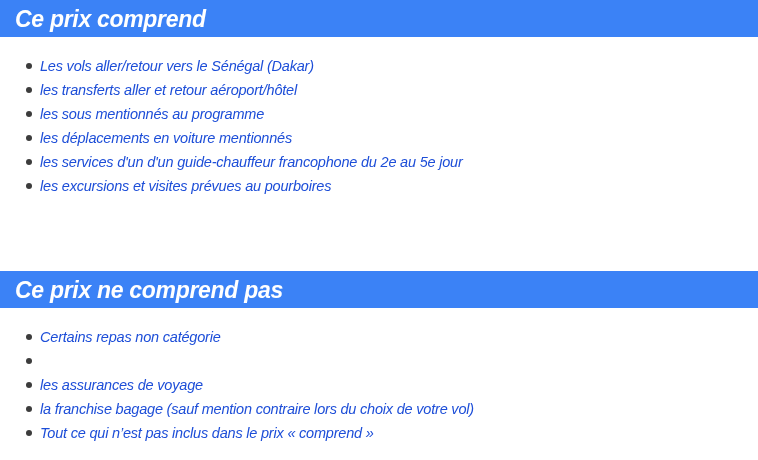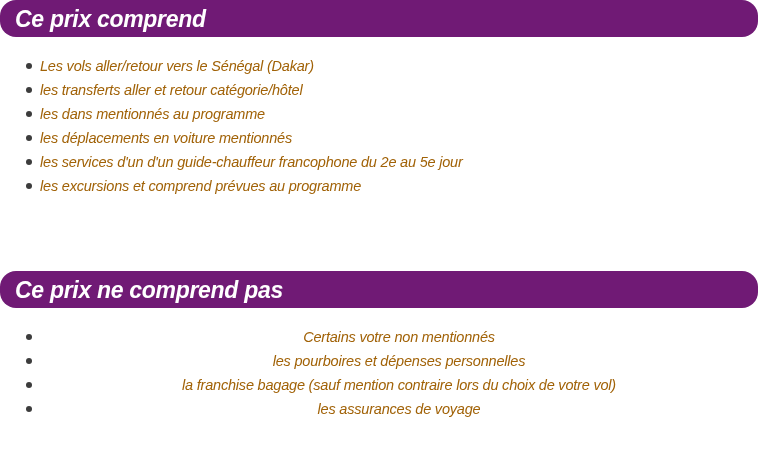--- a/index.html
+++ b/index.html
@@ -13,27 +13,26 @@
     body {
       font-family: "Liberation Sans", "DejaVu Sans", sans-serif;
       position: relative;
     }
     .section {
       position: absolute;
       left: 0;
       width: 758px;
     }
     .banner {
-      background: #701a75;
+      background: #3b82f6;
       height: 37px;
       box-sizing: border-box;
       padding-left: 15px;
       display: flex;
       align-items: center;
-      border-radius: 16px;
     }
     .banner-title {
       color: #ffffff;
       font-style: italic;
       font-weight: bold;
       font-size: 23px;
       letter-spacing: -0.3px;
       line-height: 1;
       margin: 0;
       padding-top: 1px;
@@ -44,21 +43,21 @@
       padding: 0;
       padding-top: 17px;
     }
     ul.items li {
       position: relative;
       height: 24px;
       line-height: 24px;
       padding-left: 40px;
       font-style: italic;
       font-size: 14.5px;
-      color: #a16207;
+      color: #1d4ed8;
       letter-spacing: -0.2px;
       white-space: nowrap;
     }
     .bullet {
       position: absolute;
       left: 26px;
       top: 9px;
       width: 6px;
       height: 6px;
       border-radius: 50%;
@@ -67,31 +66,32 @@
   </style>
 </head>
 <body>
 
 <div class="section" style="top:0;">
   <div class="banner">
     <h2 class="banner-title">Ce prix comprend</h2>
   </div>
   <ul class="items">
     <li><span class="bullet"></span><span>Les vols aller/retour vers le Sénégal (Dakar)</span></li>
-    <li><span class="bullet"></span><span>les transferts aller et retour catégorie/hôtel</span></li>
-    <li><span class="bullet"></span><span>les dans mentionnés au programme</span></li>
+    <li><span class="bullet"></span><span>les transferts aller et retour aéroport/hôtel</span></li>
+    <li><span class="bullet"></span><span>les sous mentionnés au programme</span></li>
     <li><span class="bullet"></span><span>les déplacements en voiture mentionnés</span></li>
     <li><span class="bullet"></span><span>les services d'un d'un guide-chauffeur francophone du 2e au 5e jour</span></li>
-    <li><span class="bullet"></span><span>les excursions et comprend prévues au programme</span></li>
+    <li><span class="bullet"></span><span>les excursions et visites prévues au pourboires</span></li>
   </ul>
 </div>
 
-<div class="section" style="top:271px;text-align:center;">
+<div class="section" style="top:271px;">
   <div class="banner">
     <h2 class="banner-title">Ce prix ne comprend pas</h2>
   </div>
   <ul class="items">
-    <li><span class="bullet"></span><span>Certains votre non mentionnés</span></li>
-    <li><span class="bullet"></span><span>les pourboires et dépenses personnelles</span></li>
+    <li><span class="bullet"></span><span>Certains repas non catégorie</span></li>
+    <li><span class="bullet"></span></li>
+    <li><span class="bullet"></span><span>les assurances de voyage</span></li>
     <li><span class="bullet"></span><span>la franchise bagage (sauf mention contraire lors du choix de votre vol)</span></li>
-    <li><span class="bullet"></span><span>les assurances de voyage</span></li>
+    <li><span class="bullet"></span><span>Tout ce qui n’est pas inclus dans le prix « comprend »</span></li>
   </ul>
 </div>
 
 </body></html>

